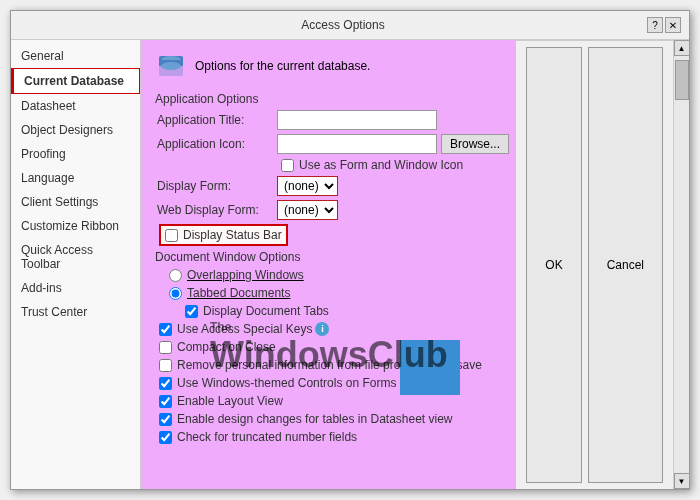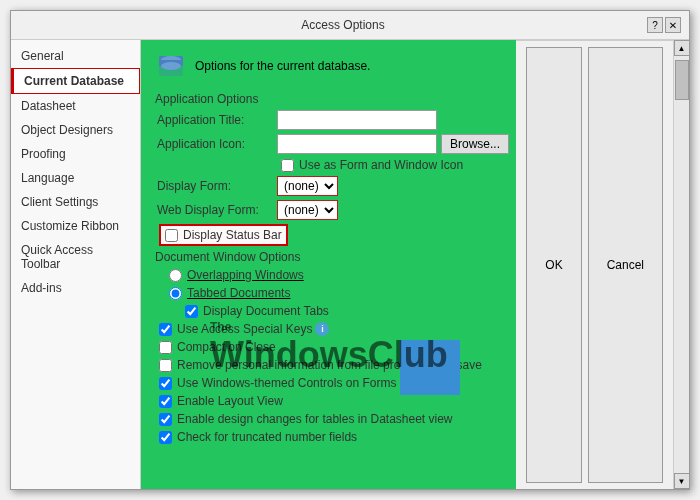--- a/index.html
+++ b/index.html
@@ -1,21 +1,21 @@
 <!DOCTYPE html>
 <html><head>
   <meta charset="utf-8">
   <style>
     * { box-sizing: border-box; margin: 0; padding: 0; font-family: 'Segoe UI', Tahoma, sans-serif; font-size: 12px; }
     body { width: 700px; height: 500px; background: #f0f0f0; display: flex; align-items: center; justify-content: center; }
 
     .dialog {
       width: 680px;
       height: 480px;
-      background: #22c55e;
+      background: #f0abfc;
       border: 1px solid #999;
       box-shadow: 2px 2px 8px rgba(0,0,0,0.4);
       display: flex;
       flex-direction: column;
     }
 
     .title-bar {
       background: #f0f0f0;
       padding: 6px 8px;
       display: flex;
@@ -342,20 +342,21 @@
         <div class="sidebar-item">General</div>
         <div class="sidebar-item active">Current Database</div>
         <div class="sidebar-item">Datasheet</div>
         <div class="sidebar-item">Object Designers</div>
         <div class="sidebar-item">Proofing</div>
         <div class="sidebar-item">Language</div>
         <div class="sidebar-item">Client Settings</div>
         <div class="sidebar-item">Customize Ribbon</div>
         <div class="sidebar-item">Quick Access Toolbar</div>
         <div class="sidebar-item">Add-ins</div>
+        <div class="sidebar-item">Trust Center</div>
       </div>
 
       <div class="main-content">
         <div class="content-inner">
 
           <div class="section-header">
             <svg class="db-icon" viewBox="0 0 32 32">
               <rect x="4" y="6" width="24" height="20" rx="2" fill="#4a7fc1" opacity="0.3"></rect>
               <rect x="4" y="6" width="24" height="8" rx="2" fill="#4a7fc1"></rect>
               <ellipse cx="16" cy="10" rx="10" ry="4" fill="#6a9fd4"></ellipse>

